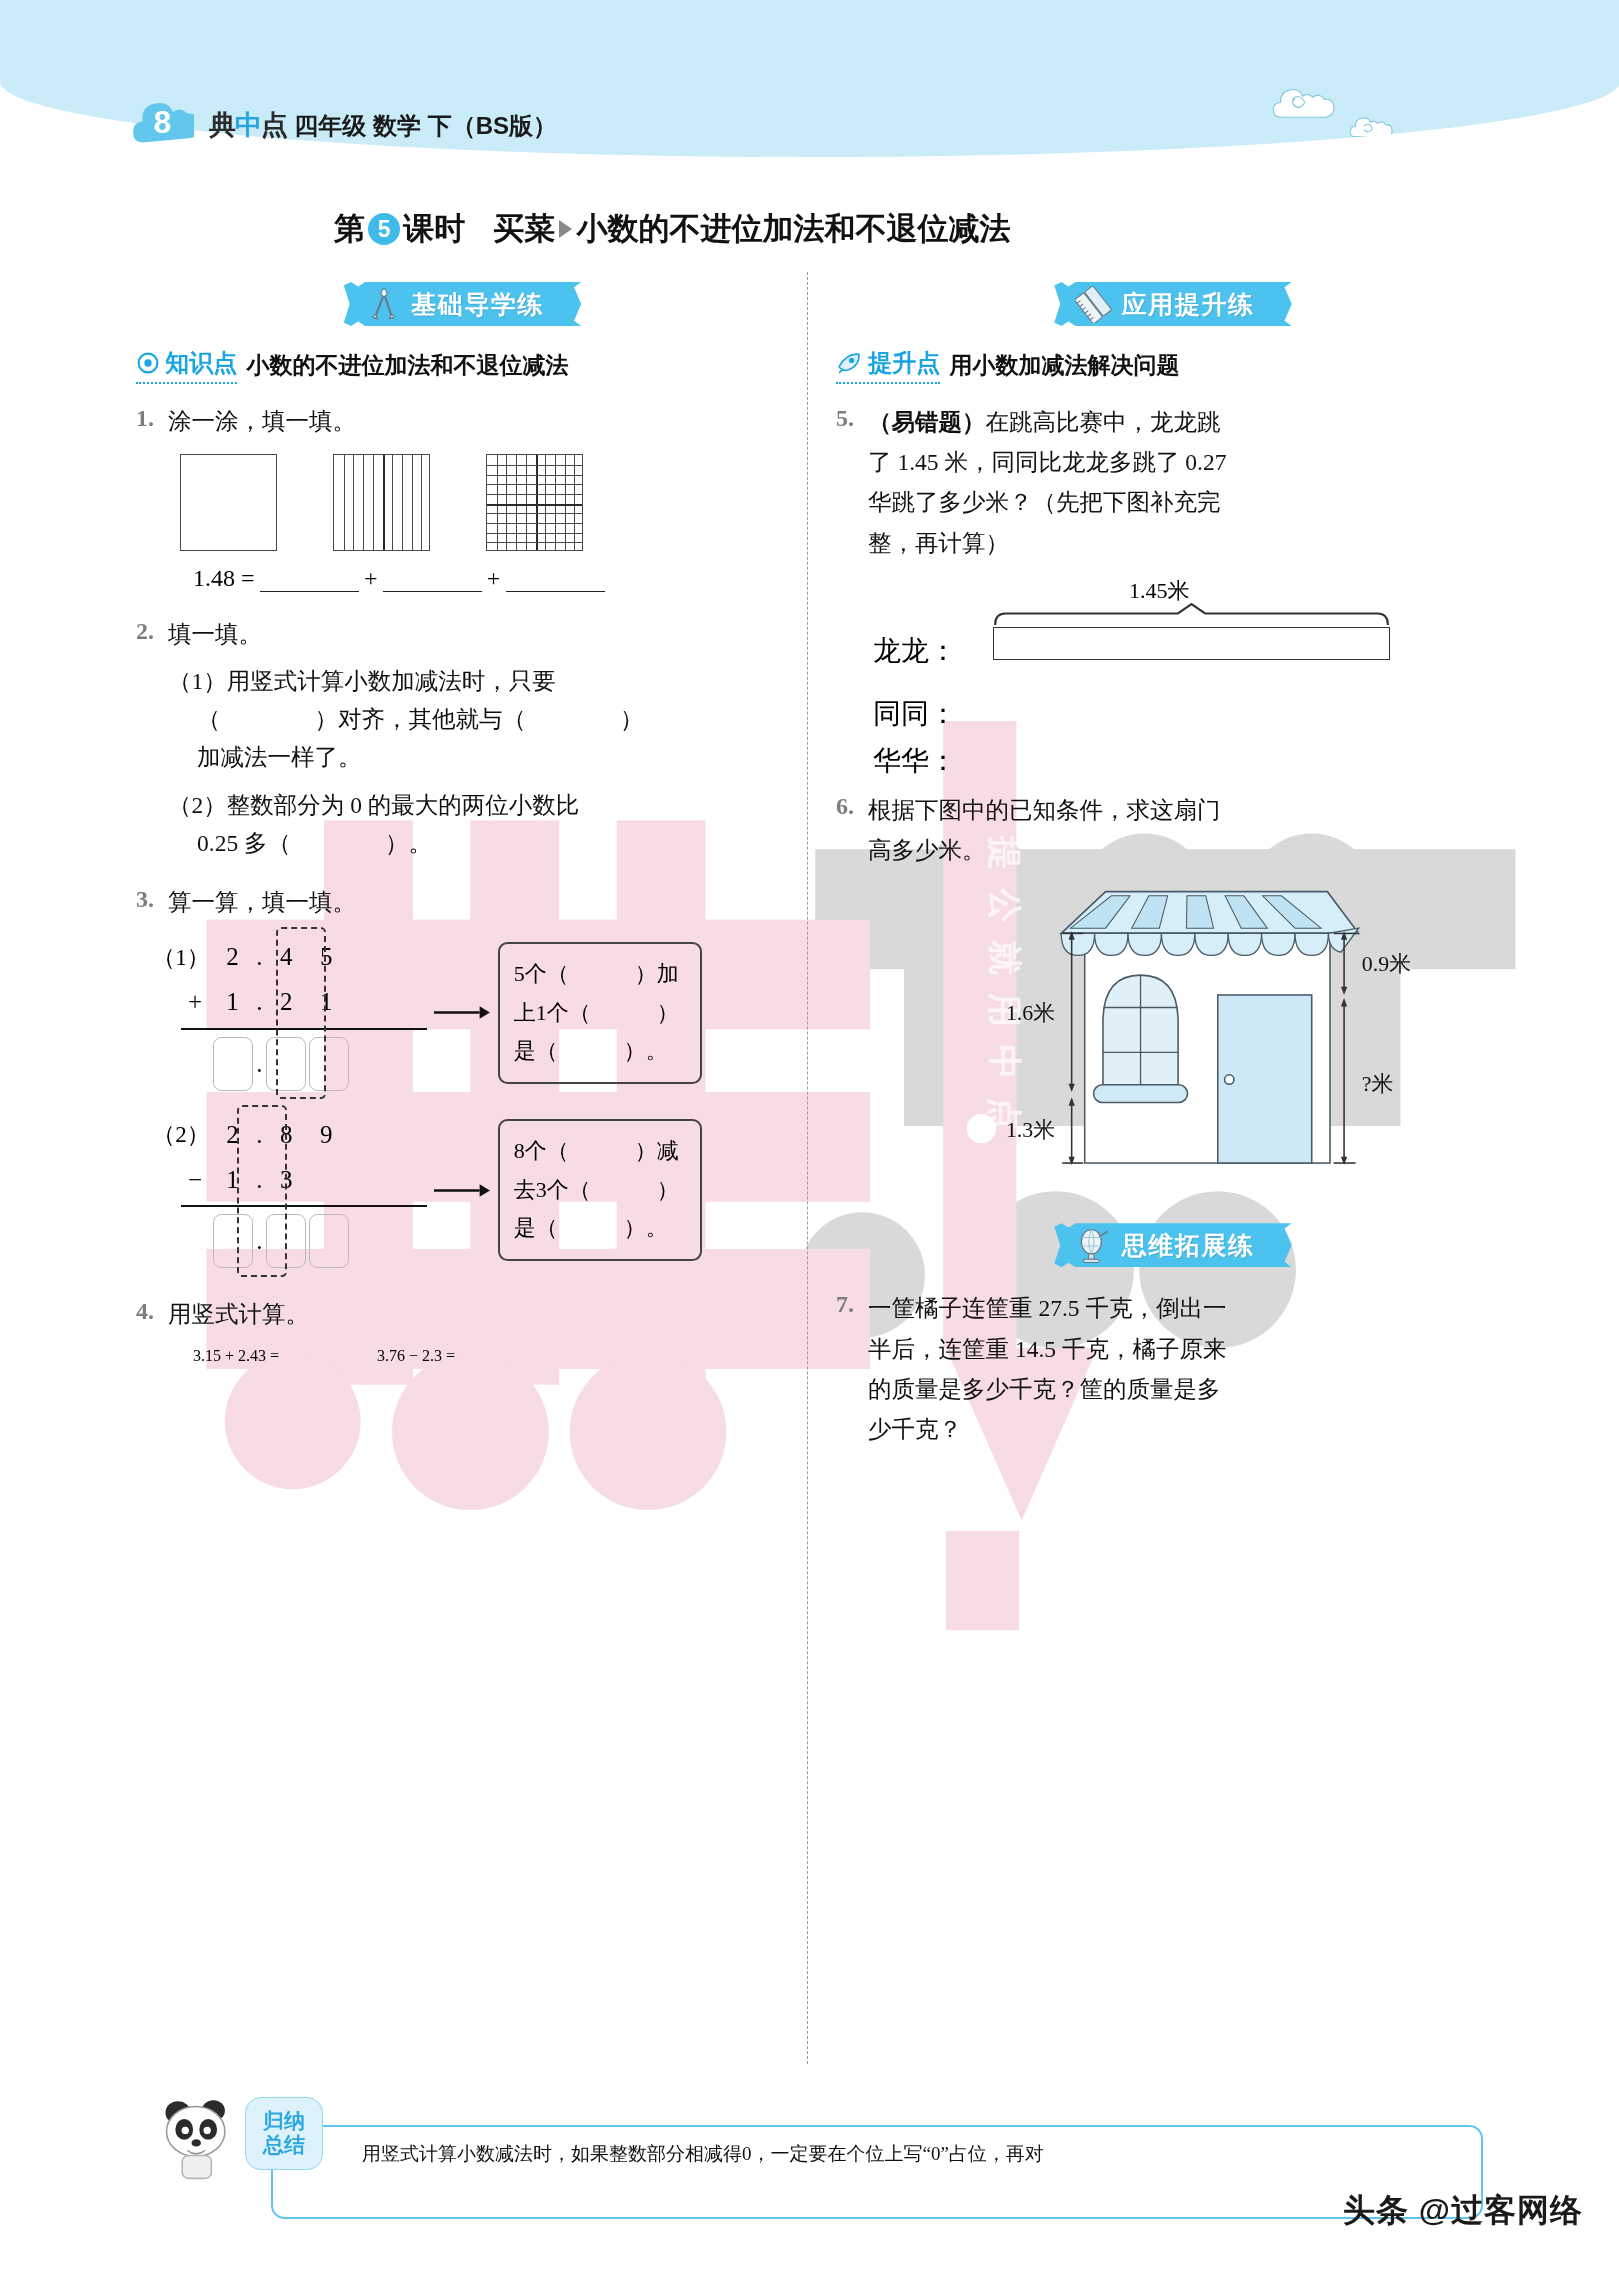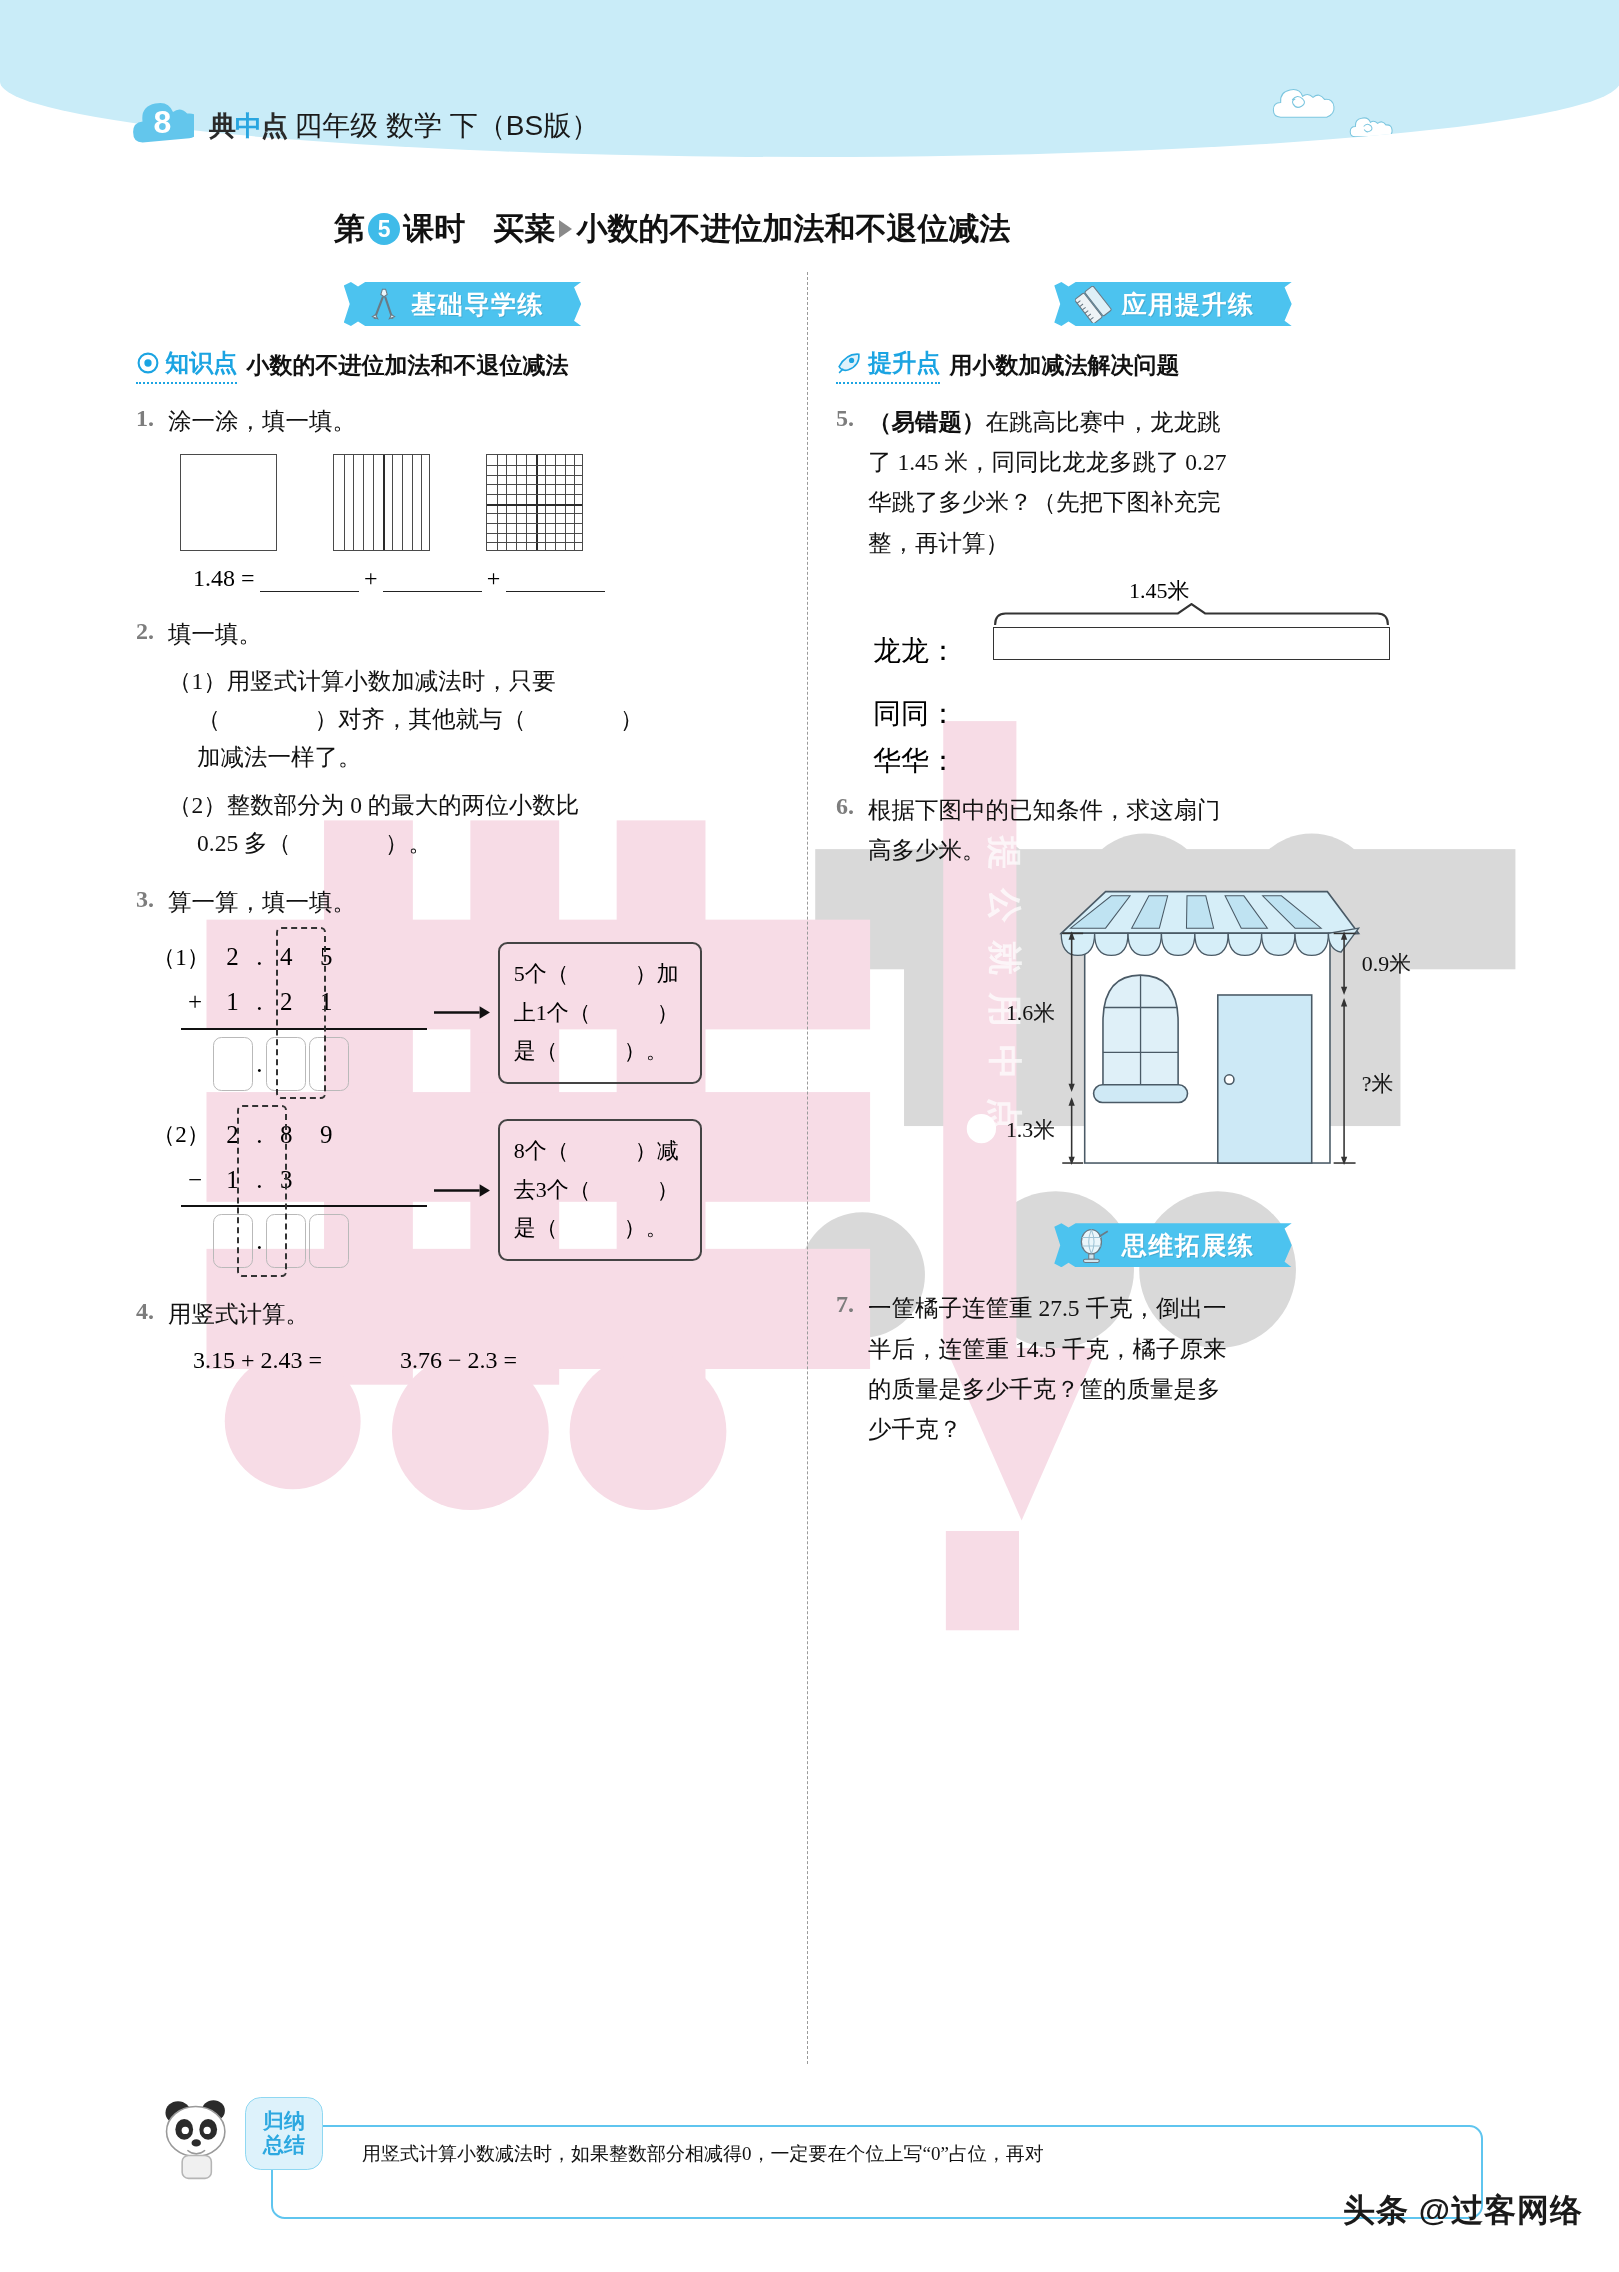--- a/index.html
+++ b/index.html
@@ -36,21 +36,21 @@
     white-space:nowrap;
   }
   .logo-dz{
     font-family:"Liberation Sans", sans-serif;
     font-weight:bold; font-size:27px; letter-spacing:-1px;
   }
   .logo-dz .d{ color:#2a2a2a; }
   .logo-dz .z{ color:#29a6e0; }
   .header-course{
     font-family:"Liberation Sans", sans-serif;
-    font-size:28px; color:#1a1a1a; font-weight:normal;
+    font-size:24px; color:#1a1a1a; font-weight:bold;
   }
 
   
   .watermark{ position:absolute; left:0; top:0; width:1620px; height:2273px; z-index:0; pointer-events:none; }
 
   
   .lesson-title{
     position:absolute; left:334px; top:208px; z-index:5;
     display:flex; align-items:center; gap:0px;
     white-space:nowrap;
@@ -144,21 +144,21 @@
     position:absolute; border:2.1px dashed #333; border-radius:5.2px;
   }
   .arrow{ display:flex; align-items:center; margin:0 7.3px; }
   .arrow svg{ display:block; }
   .hintbox{
     border:2.1px solid #444; border-radius:9.4px;
     padding:11.5px 13.6px; font-size:22px; line-height:1.75; min-width:204px;
     background:transparent;
   }
 
-  .calc-row{ display:flex; gap:78px; margin:13.6px 0 0 57px; font-size:24px; }
+  .calc-row{ display:flex; gap:98px; margin:13.6px 0 0 57px; font-size:16px; }
 
   
   .bar-diagram{ position:relative; margin:12.5px 0 0 37px; width:616px; height:219px; }
   .bd-label{ position:absolute; font-size:28px;text-align:center; }
   .bd-bar{ position:absolute; border:1.6px solid #333; background:transparent; }
   .bd-brace-text{ position:absolute; font-size:22px; }
 
   
   .shop-wrap{ position:relative; margin:5.2px 0 0 157px; width:460px; height:334px; }
 

